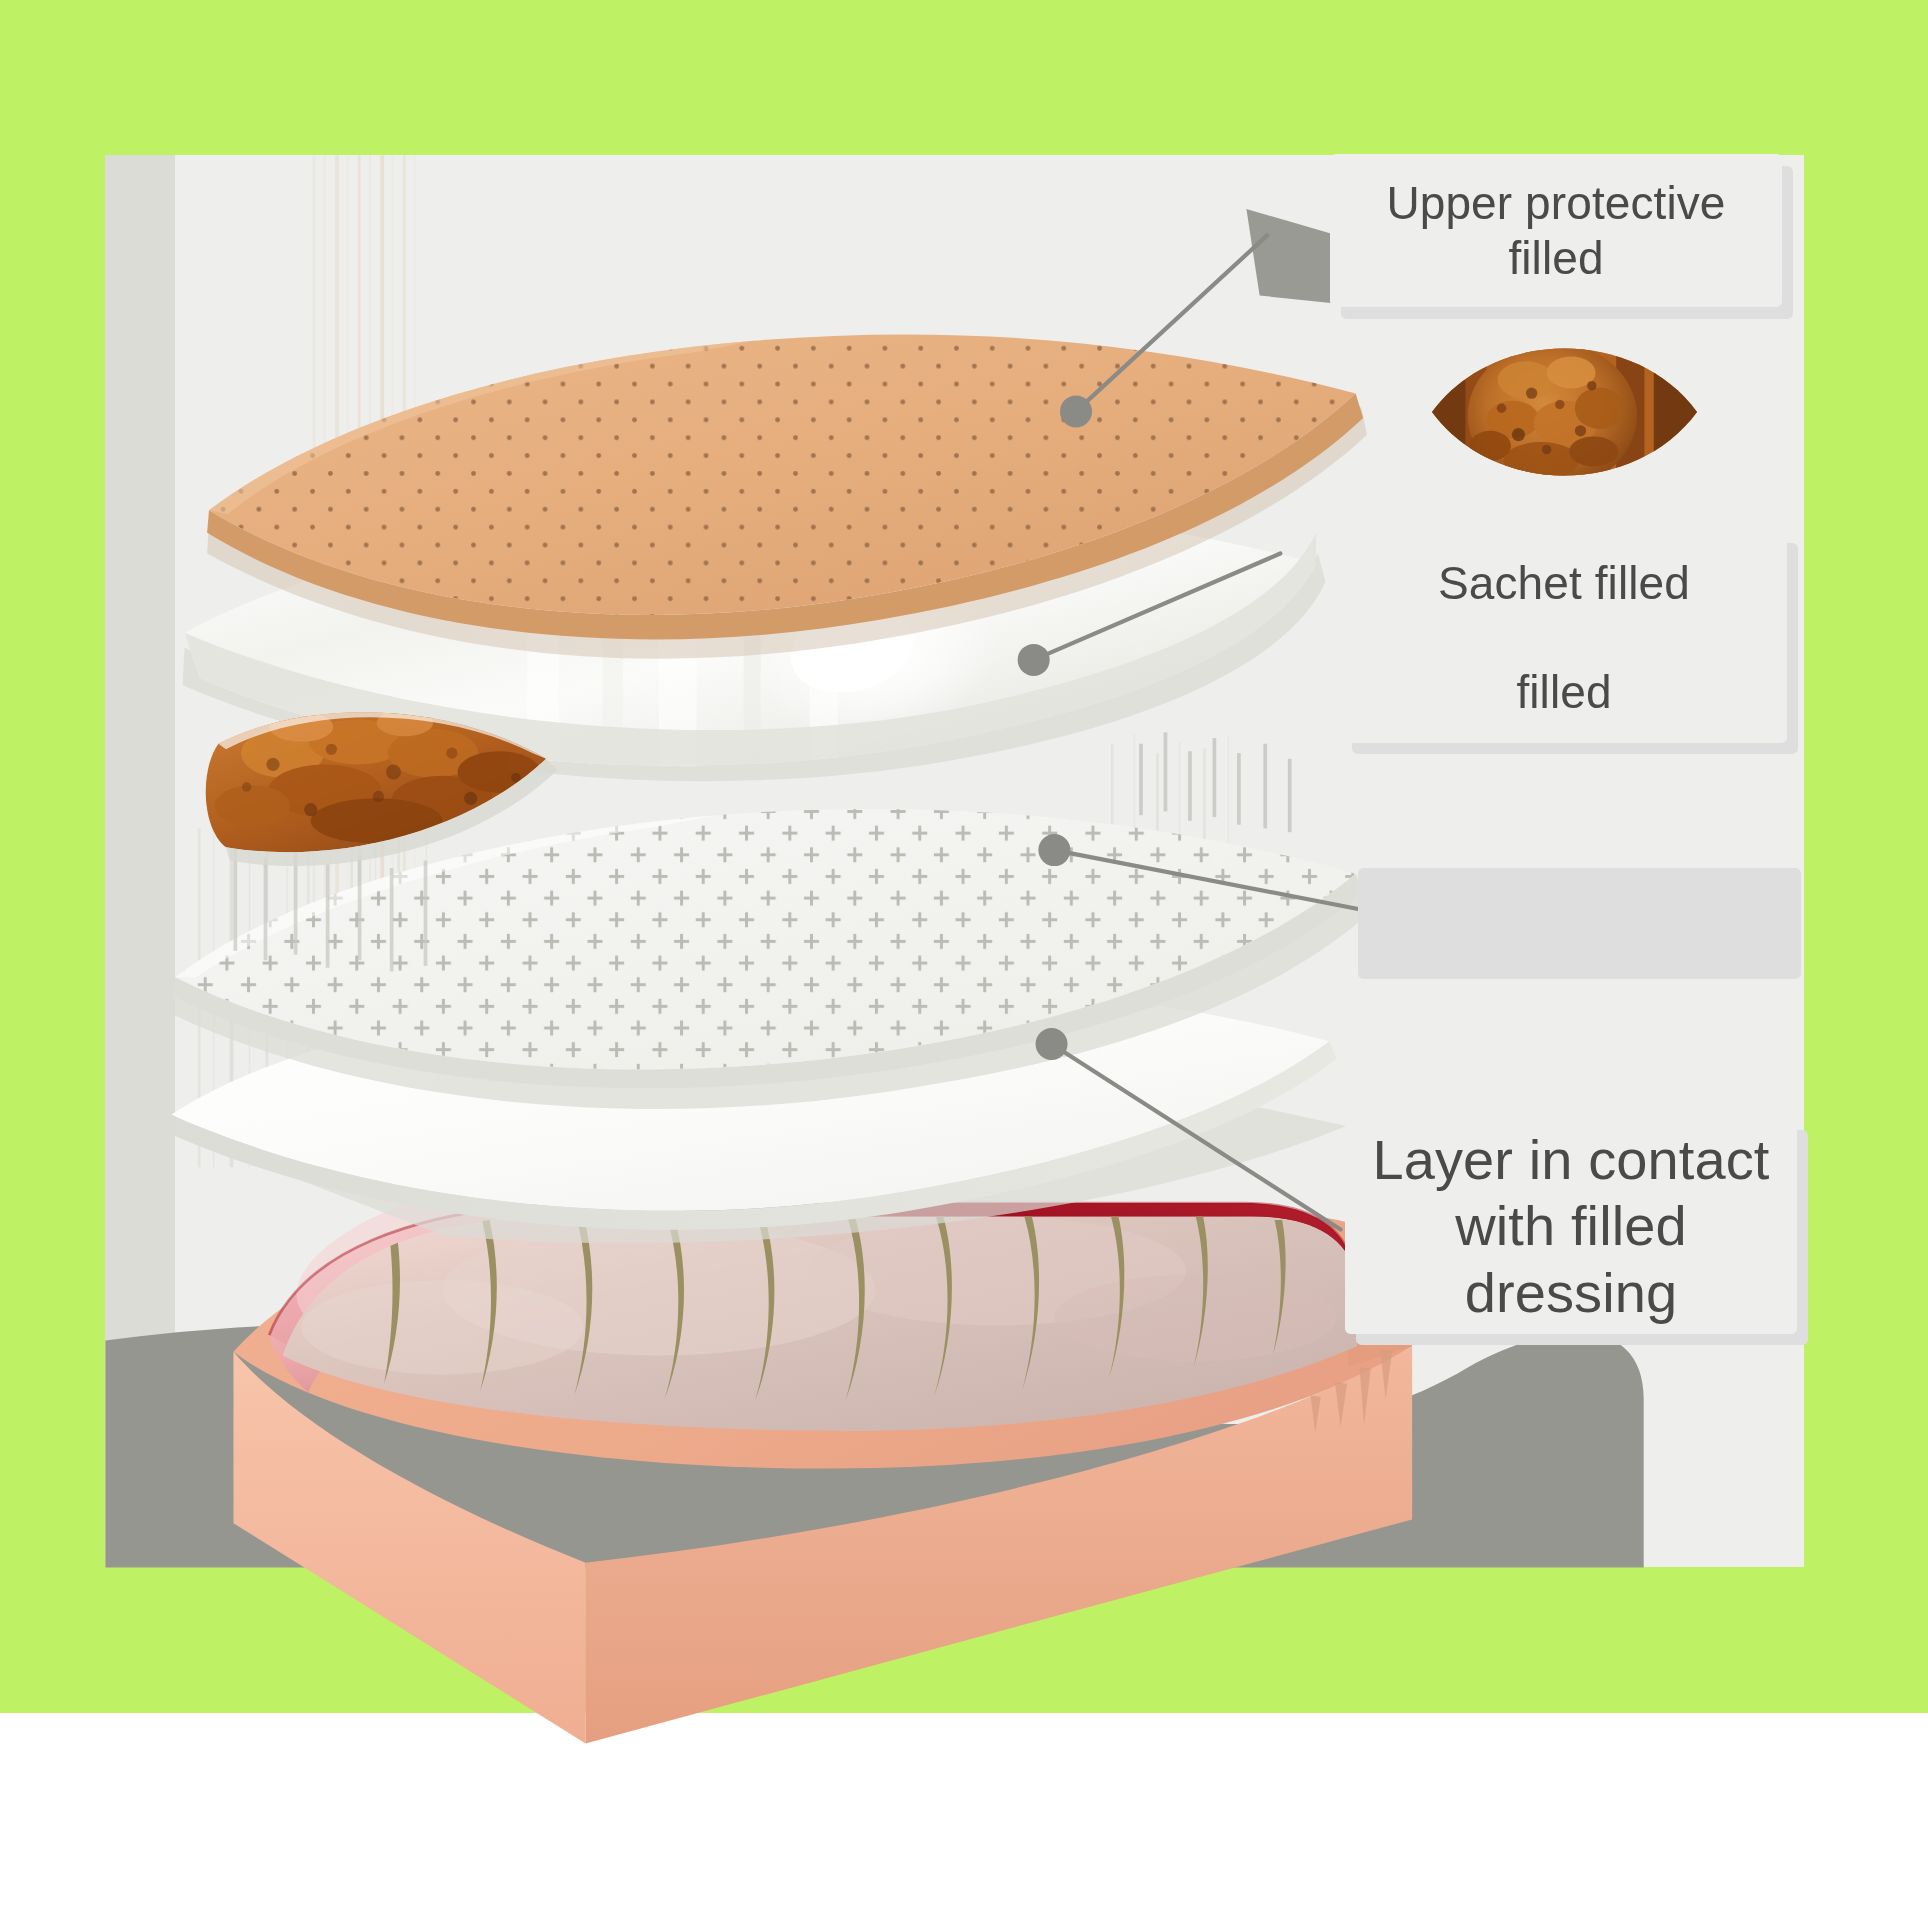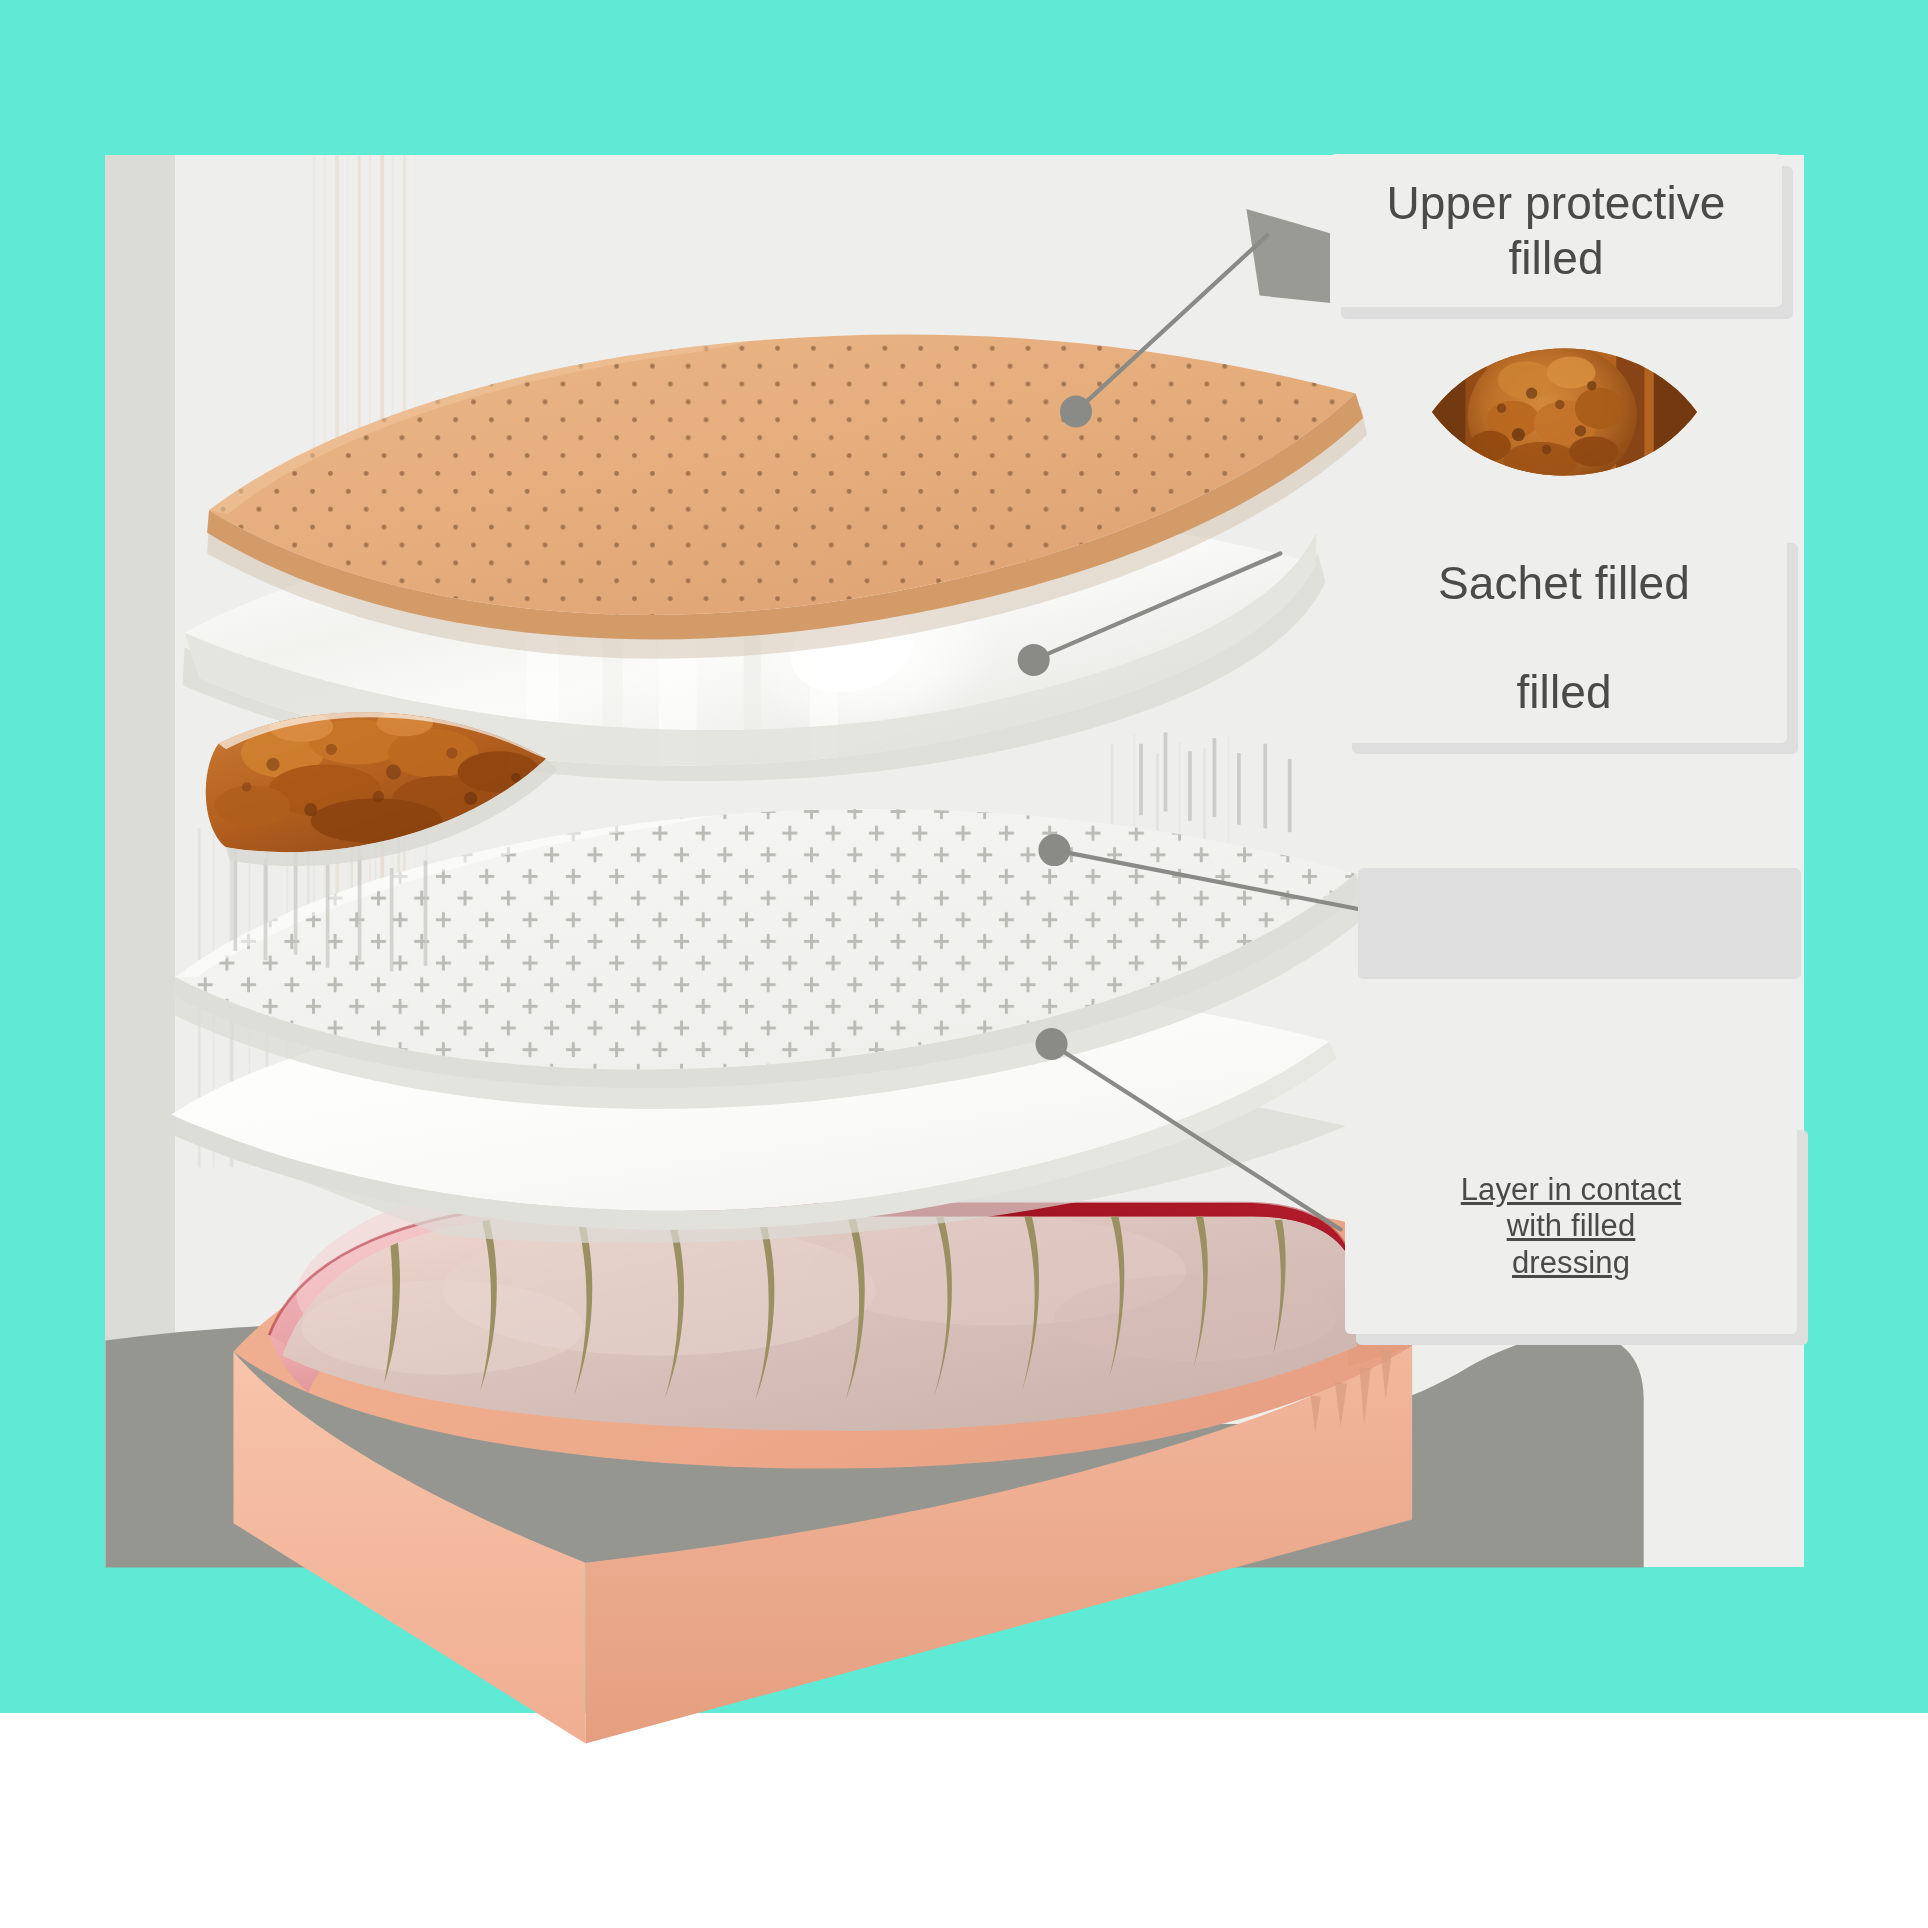--- a/index.html
+++ b/index.html
@@ -1,19 +1,19 @@
 <!DOCTYPE html>
 <html style="font-size:15px"><head>
 <meta charset="utf-8">
 <style>
   html,body{margin:0;padding:0;background:#ffffff;}
   body{width:1928px;height:1928px;overflow:hidden;
        font-family:"Liberation Sans","DejaVu Sans",sans-serif;}
 
-  #stage{position:relative;width:1928px;height:1713px;background:#5eead4;}
+  #stage{position:relative;width:1928px;height:1713px;background:#bef264;}
 
   
   .bgpanel{position:absolute;background:#eeeeec;}
   .bgpanel.darker{background:#dcdcd6;}
 
   .streaks{position:absolute;pointer-events:none;}
 
   
   .art{position:absolute;left:0;top:0;width:1928px;height:1928px;}
 
@@ -490,21 +490,21 @@
     <span class="txt">
       <span>Sachet filled</span><br>
       <br>
       <span>filled</span>
     </span>
   </div>
 
   <div class="callout-shadow" style="left:1358px;top:868px;width:443px;height:111px;"></div>
 
   <div class="callout-shadow" style="left:1356px;top:1130px;width:452px;height:215px;"></div>
-  <div class="callout" style="left:1345px;top:1119px;width:452px;height:215px;font-size:31px;text-decoration:underline;">
+  <div class="callout" style="left:1345px;top:1119px;width:452px;height:215px;font-size:56px;">
     <span class="txt">
       <span>Layer in contact</span><br>
       <span>with filled</span><br>
       <span>dressing</span>
     </span>
   </div>
 
 </div>
 
 

